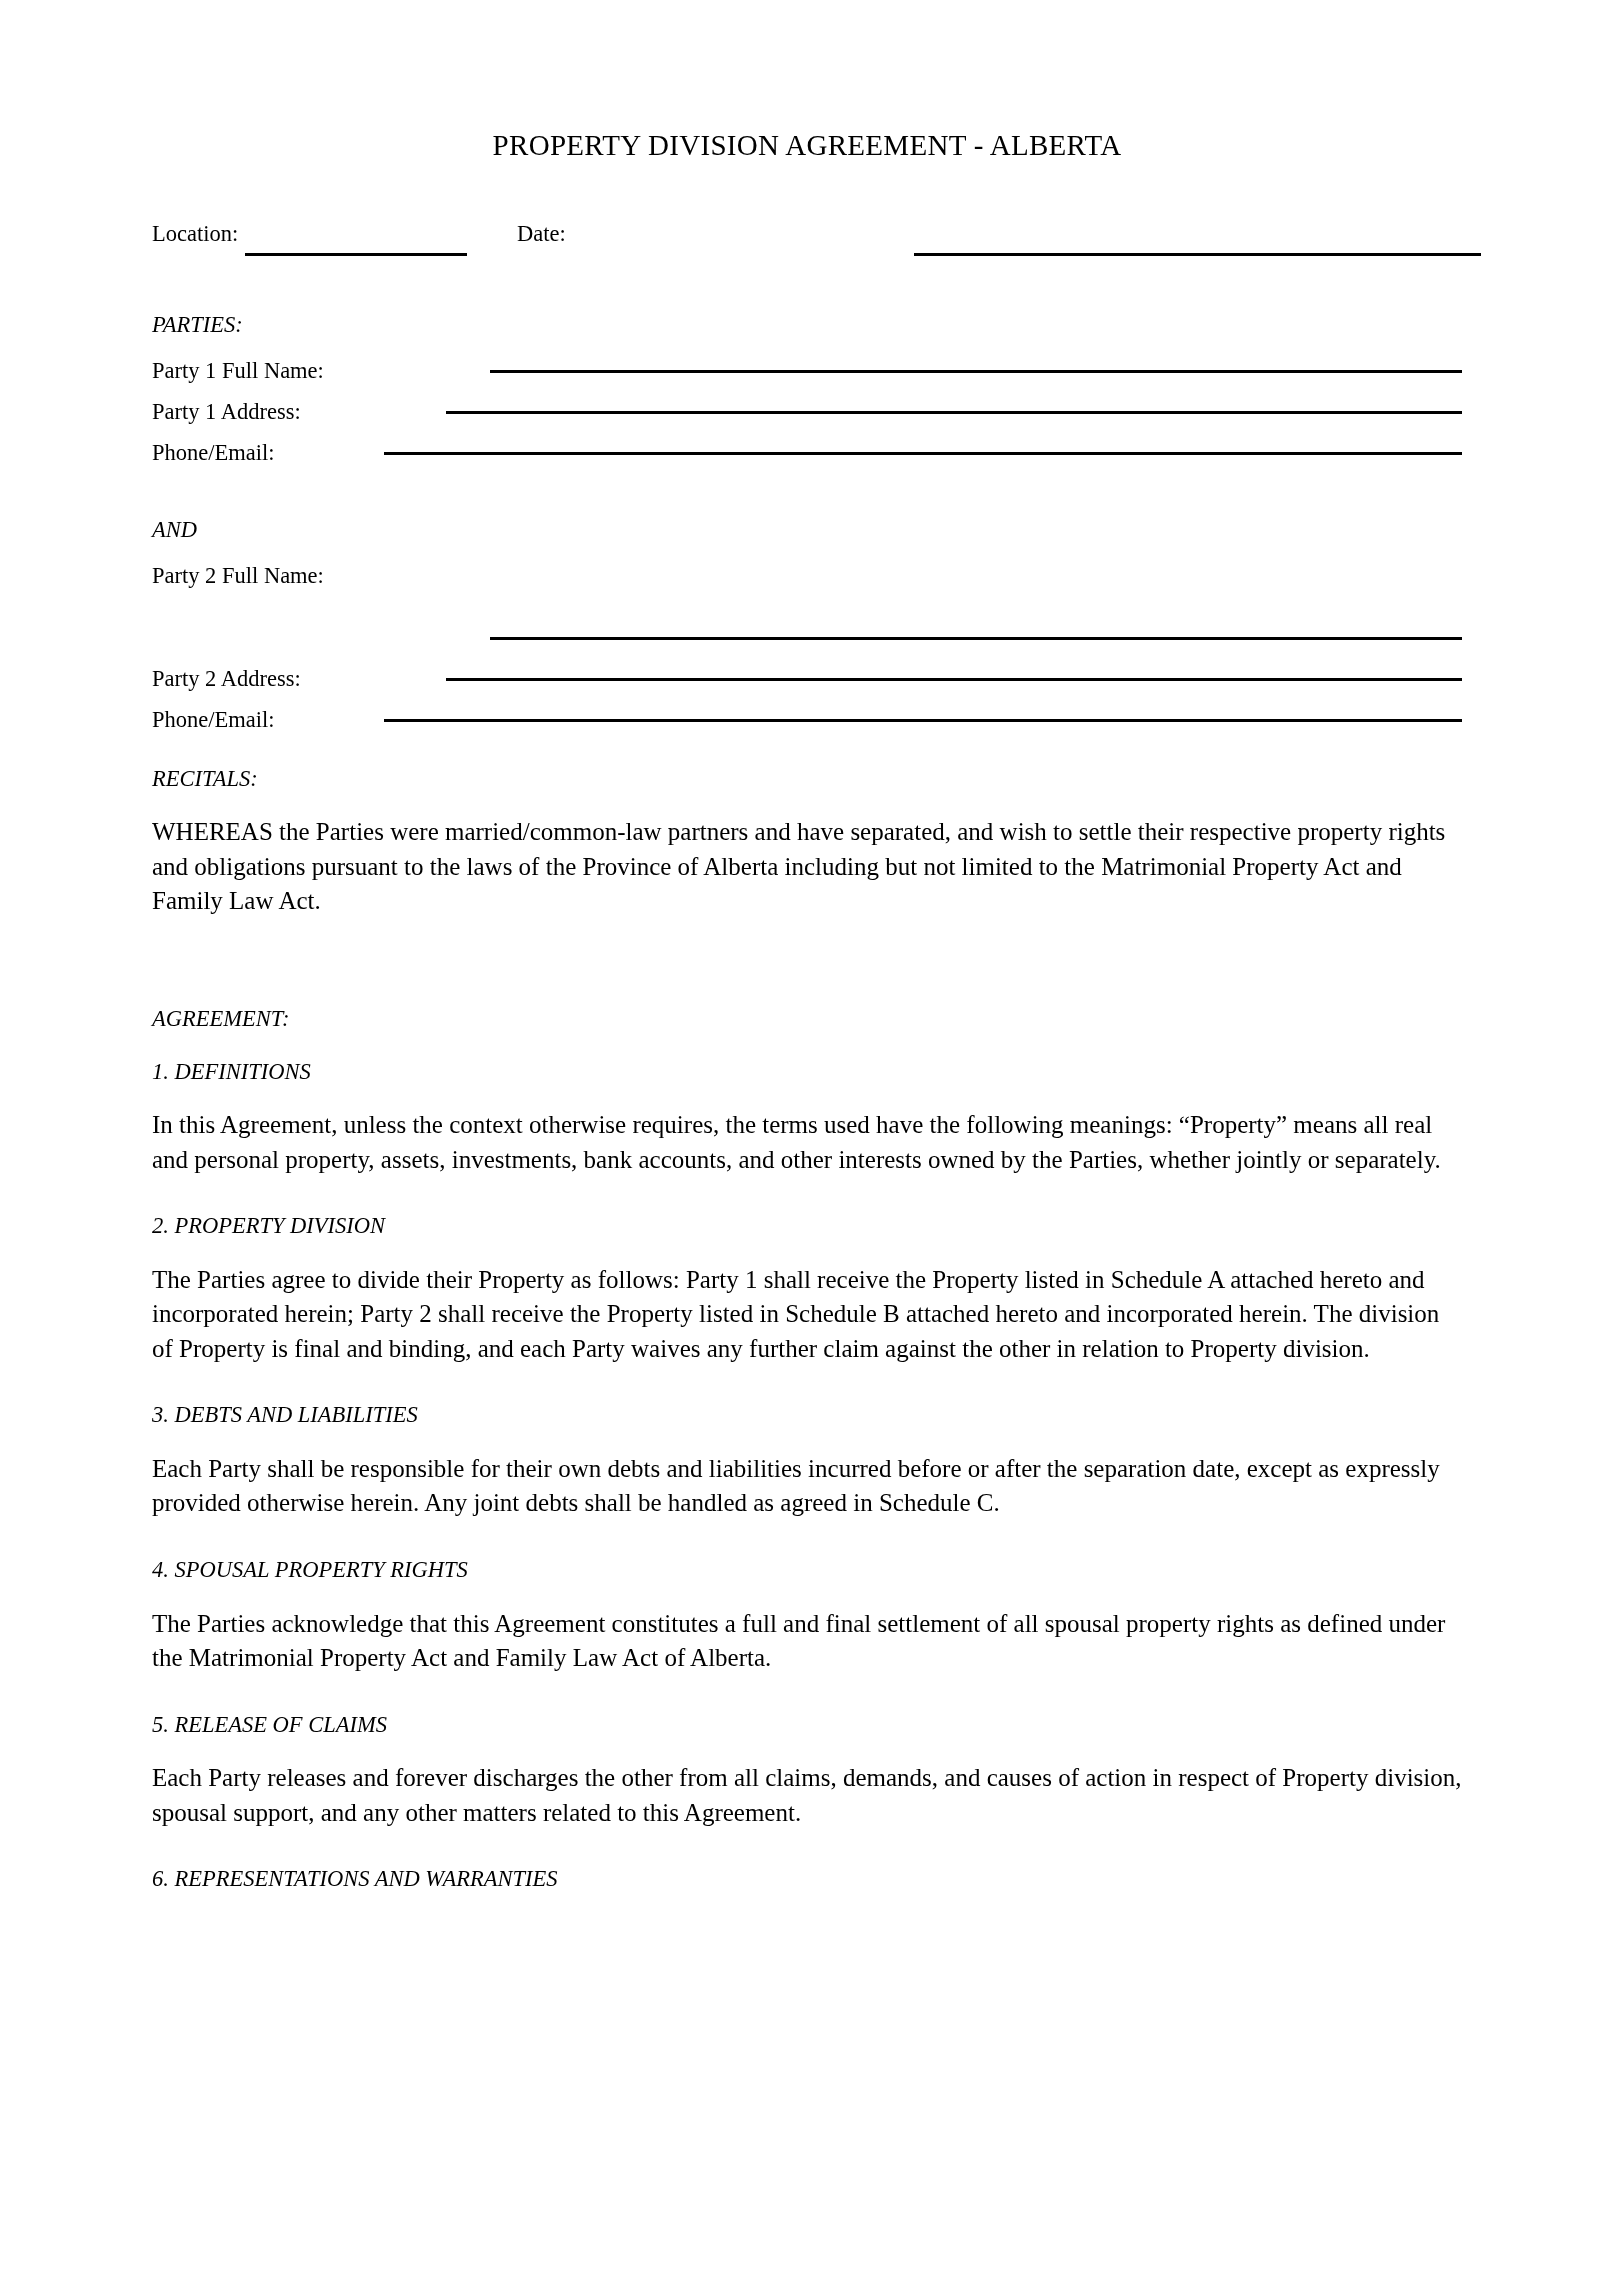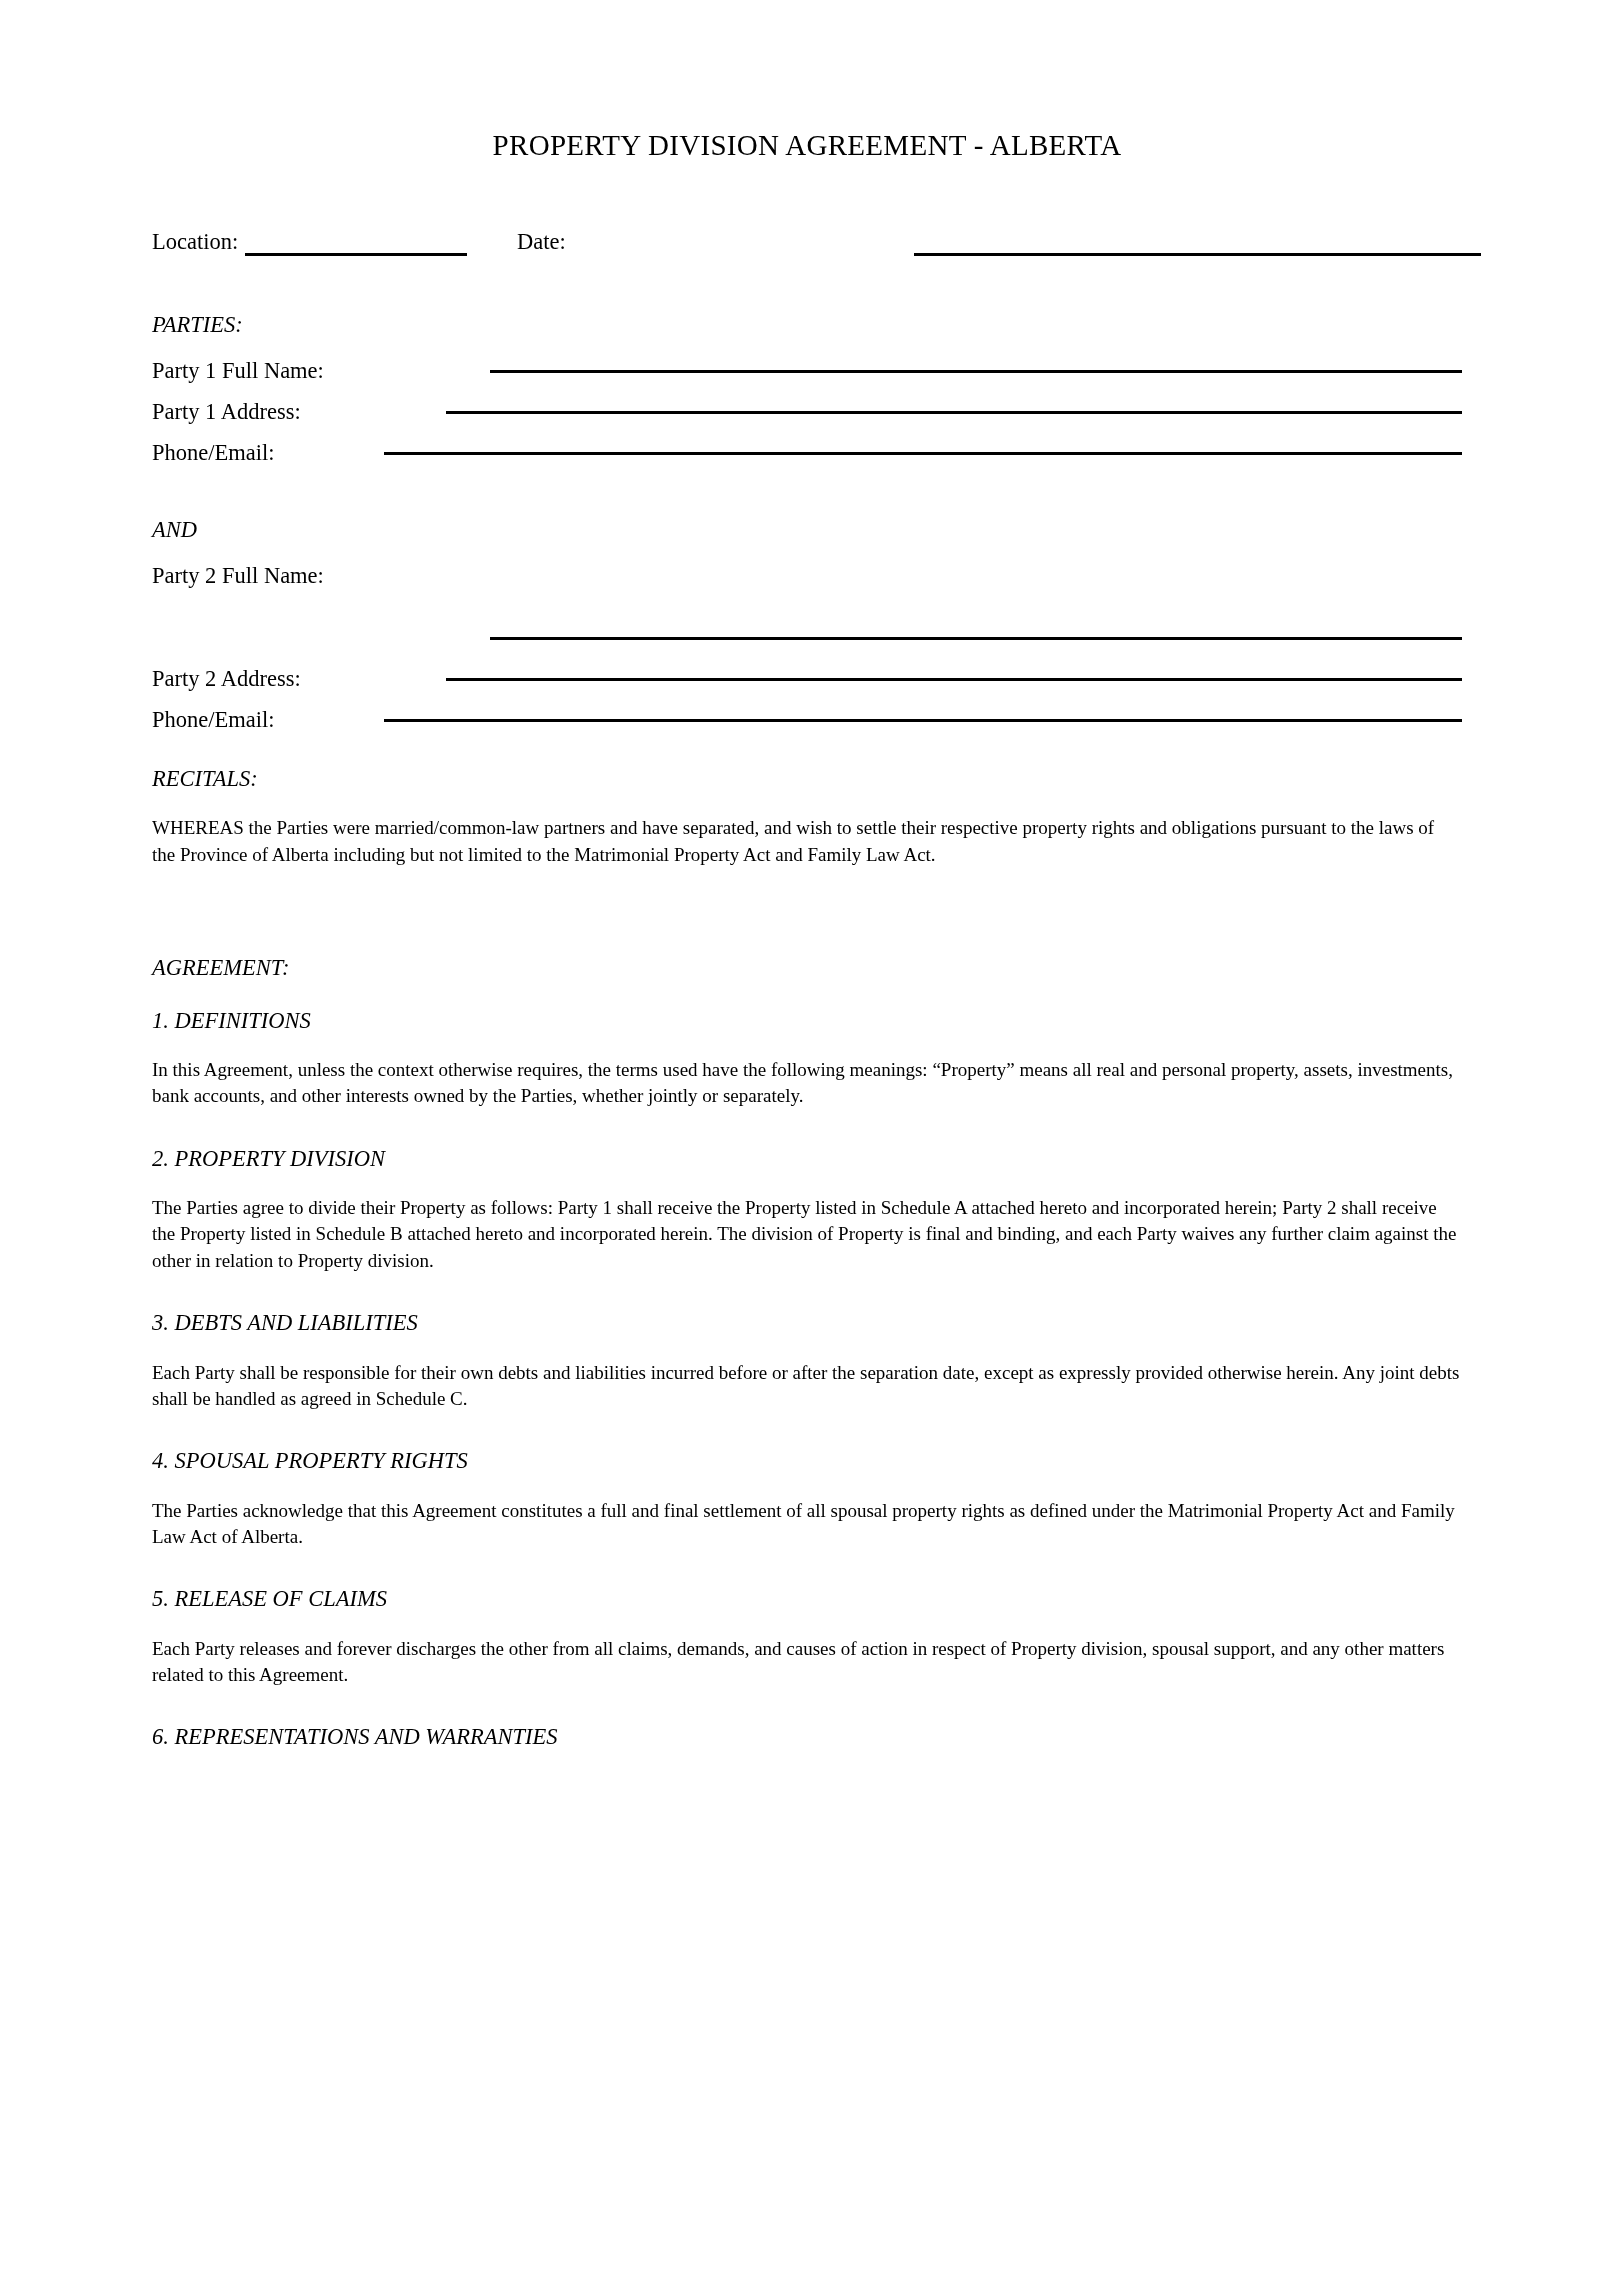--- a/index.html
+++ b/index.html
@@ -40,21 +40,21 @@
 
   
   .locdate-row {
     position: relative;
     height: 45px;
     margin-top: 56px;
     font-size: 22.5px;
   }
   .locdate-label {
     position: absolute;
-    top: 8px;
+    top: 0;
     white-space: nowrap;
   }
   .label-location { left: 0px; }
   .label-date     { left: 365px; }
 
   .rule {
     position: absolute;
     background: #000000;
     height: 2.9px;
   }
@@ -100,21 +100,21 @@
   .rule-p2phone  { left: 232px; }
 
   
   .field-row.tall { height: 103px; }
   .field-row.tall .field-rule { top: 92px; }
 
   .gap-and { height: 51px; }
 
   
   .para {
-    font-size: 19px;
+    font-size: 25px;
     line-height: 1.38;
     margin: 0;
     text-align: left;
   }
 
   .spacer-sm  { height: 21.6px; }
   .spacer-md  { height: 33px; }
   .spacer-xl  { height: 84px; }
 </style>
 </head>

